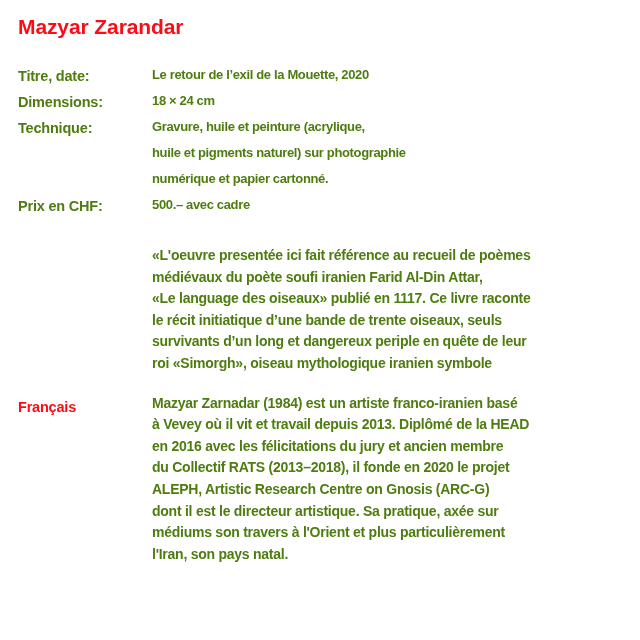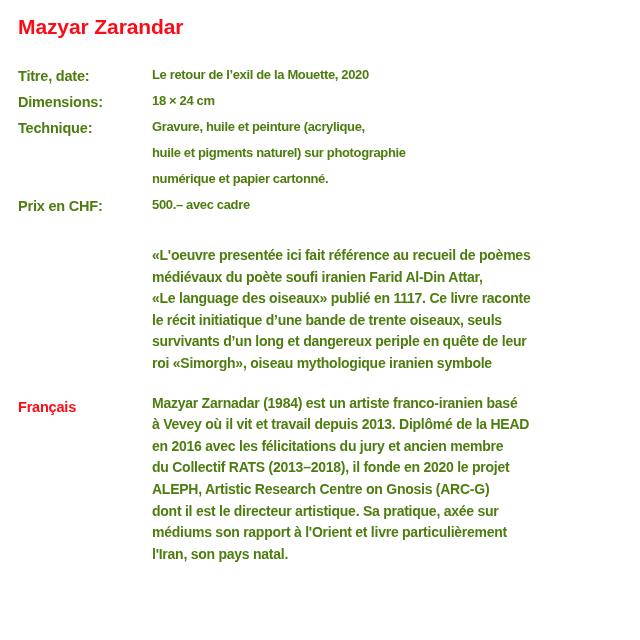--- a/index.html
+++ b/index.html
@@ -151,19 +151,19 @@
           <span class="tline">survivants d’un long et dangereux periple en quête de leur</span>
           <span class="tline">roi «Simorgh», oiseau mythologique iranien symbole</span>
         </div>
         <div class="para">
           <span class="tline">Mazyar Zarnadar (1984) est un artiste franco-iranien basé</span>
           <span class="tline">à Vevey où il vit et travail depuis 2013. Diplômé de la HEAD</span>
           <span class="tline">en 2016 avec les félicitations du jury et ancien membre</span>
           <span class="tline">du Collectif RATS (2013–2018), il fonde en 2020 le projet</span>
           <span class="tline">ALEPH, Artistic Research Centre on Gnosis (ARC-G)</span>
           <span class="tline">dont il est le directeur artistique. Sa pratique, axée sur</span>
-          <span class="tline">médiums son rapport à l'Orient et livre particulièrement</span>
+          <span class="tline">médiums son travers à l'Orient et plus particulièrement</span>
           <span class="tline">l'Iran, son pays natal.</span>
         </div>
       </div>
   </div>
 
 </div>
 
 </body></html>

